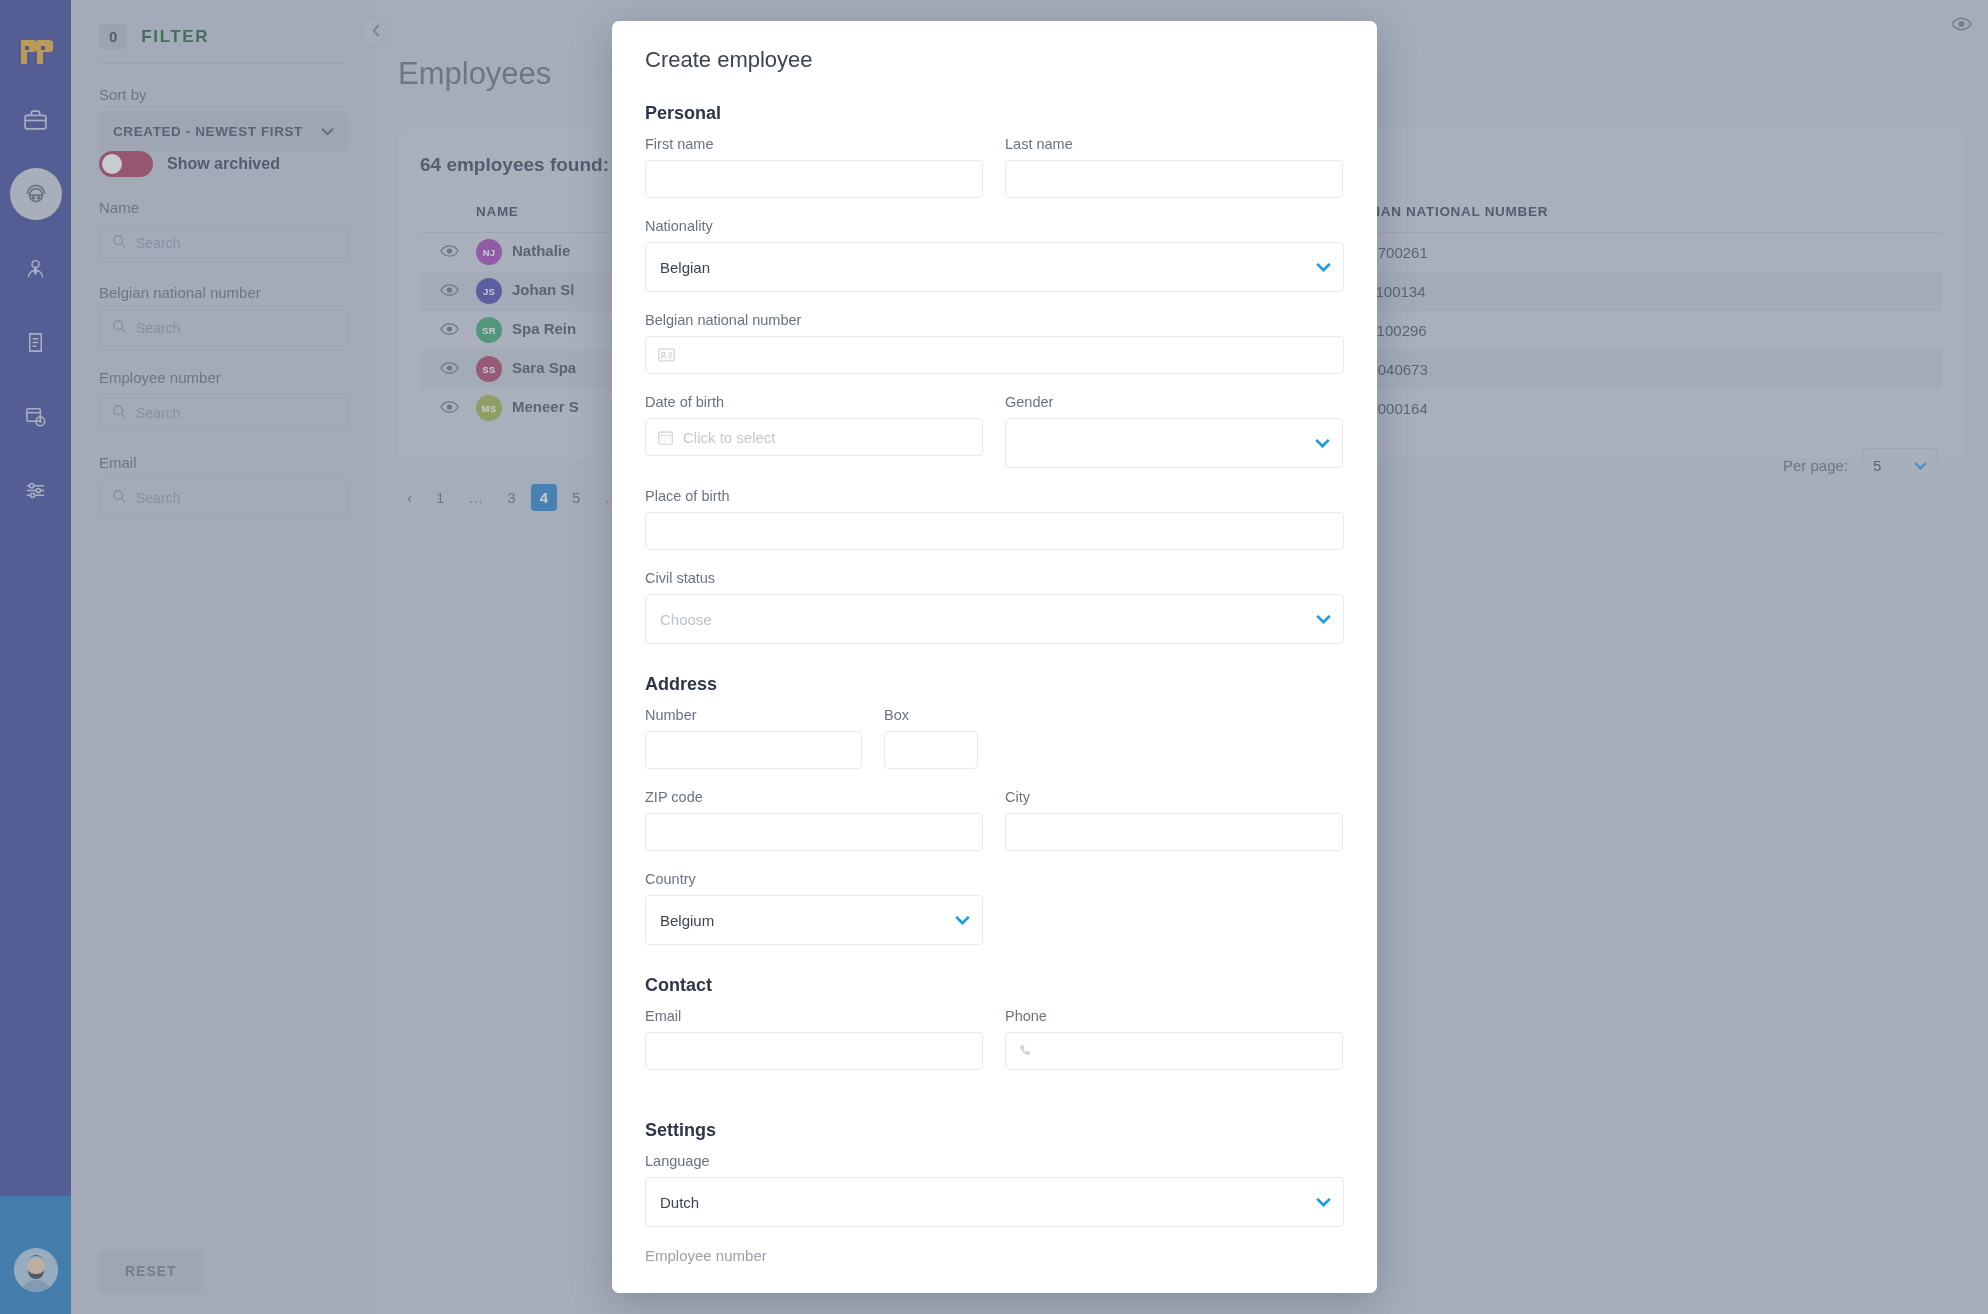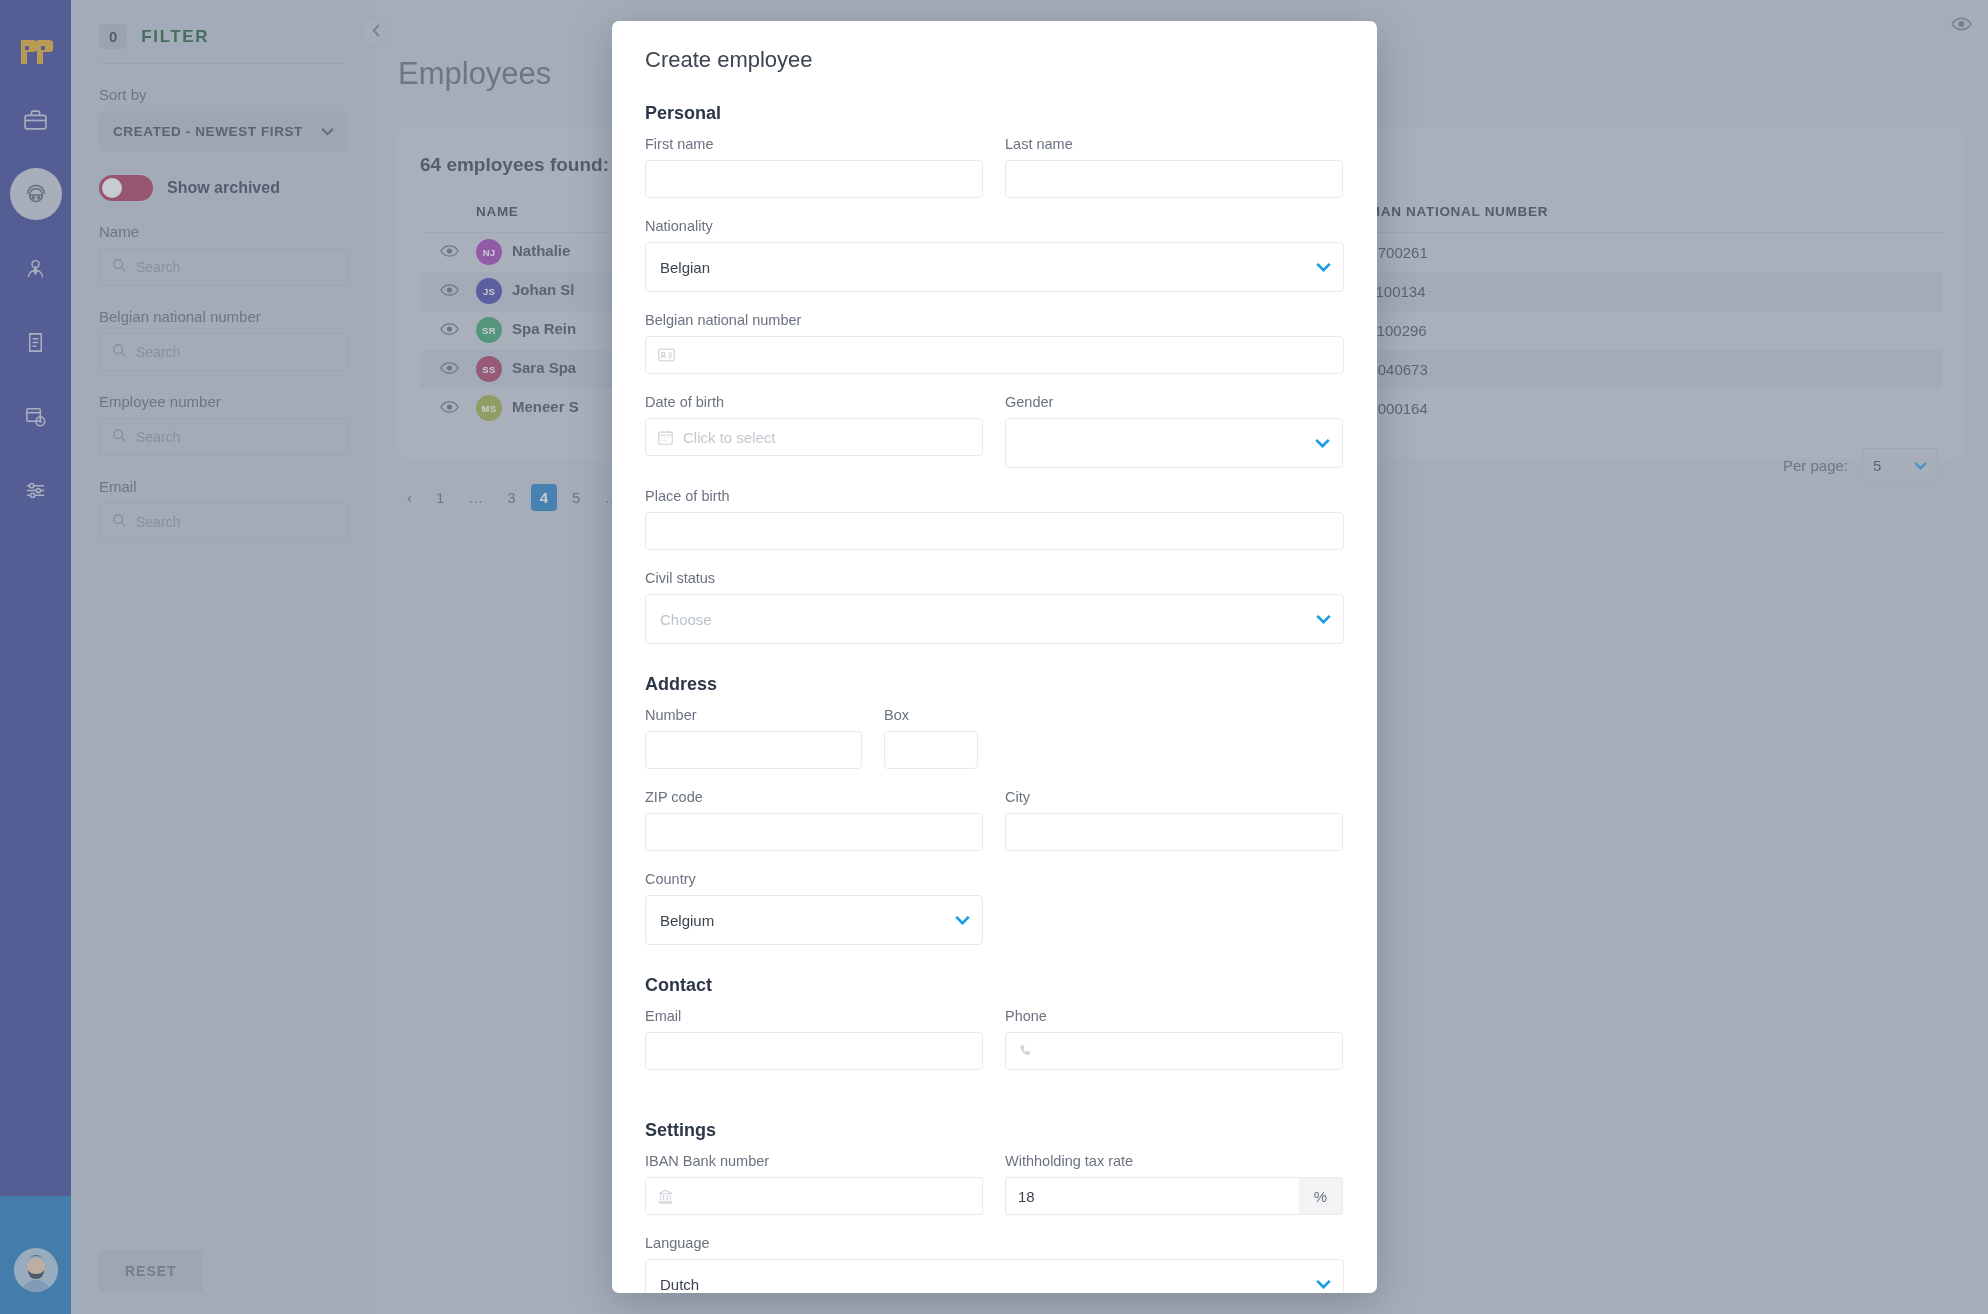--- a/index.html
+++ b/index.html
@@ -50,21 +50,21 @@
     padding: 4px 10px; border-radius: 4px; min-width: 28px; text-align: center;
   }
   .filter-title { font-size: 17px; font-weight: 700; letter-spacing: 1.6px; color: #14532d; }
   .filter-divider { height:1px; background:#b0b7c3; margin: 14px 0 0 0; }
   .fld-label { font-size: 15px; color: #5a6472; margin-top: 22px; margin-bottom: 8px; }
   .sortby-select {
     width: 100%; height: 40px; background: #b5bcc8; border: none; border-radius: 4px;
     display: flex; align-items: center; justify-content: space-between;
     padding: 0 14px; font-size: 13.5px; font-weight: 700; letter-spacing: .6px; color: #3a4250;
   }
-  .toggle-row { display:flex; align-items:center; gap: 14px; margin-top: 24px; }
+  .toggle-row { display:flex; align-items:center; gap: 14px; }
   .toggle {
     width: 54px; height: 26px; border-radius: 13px; background: #a82b4d; position: relative;
   }
   .toggle .knob {
     position:absolute; left: 3px; top: 3px; width: 20px; height: 20px; border-radius: 50%; background:#fff;
   }
   .toggle-label { font-size: 16px; font-weight: 700; color: #2d3748; }
   .search-box {
     width: 100%; height: 38px; border: 1px solid #b2b9c5; border-radius: 4px;
     display: flex; align-items: center; gap: 10px; padding: 0 12px;
@@ -579,43 +579,20 @@
               <svg width="15" height="15" viewBox="0 0 16 16" fill="#cfd4da">
                   <path d="M4.3 1.2c.5-.3 1.1-.1 1.4.4l1.1 2c.2.4.1 1-.3 1.3l-.9.7c.5 1.3 1.6 2.4 2.9 3l.7-.9c.3-.4.8-.5 1.3-.3l2 1.1c.5.3.7.9.4 1.4l-.8 1.3c-.4.6-1.1.9-1.8.7C6.6 10.8 4 8 2.4 4 2.2 3.3 2.5 2.6 3 2.2z"></path>
                 </svg>
             </span>
             <span class="ph"></span>
           </div>
         </div>
       </div>
 
       <div class="sec-title sp">Settings</div>
-      <div class="row">
-        <div class="fg">
-          <div class="f-label">IBAN Bank number</div>
-          <div class="inp w-half">
-            <span class="ico">
-              <svg width="15" height="15" viewBox="0 0 16 16" fill="none" stroke="#cfd4da" stroke-width="1.2">
-                  <path d="M8 1.3L15 5H1z"></path>
-                  <path d="M3 6v6M6 6v6M10 6v6M13 6v6M1 13.6h14M1 15h14"></path>
-                </svg>
-            </span>
-            <span class="ph"></span>
-          </div>
-        </div>
-        <div class="fg">
-          <div class="f-label">Withholding tax rate</div>
-          <div class="pct-wrap w-half">
-            <div class="inp">
-                <span>18</span>
-              </div>
-            <div class="pct-suffix">%</div>
-          </div>
-        </div>
-      </div>
 
       <div class="fg">
         <div class="f-label">Language</div>
         <div class="sel w-full">
           <span>Dutch</span>
           <span class="caret"><svg width="15" height="10" viewBox="0 0 12 8" fill="none" stroke="#1b9ae8" stroke-width="2.2">
                 <path d="M1 1.5L6 6.5l5-5"></path>
               </svg></span>
         </div>
       </div>

